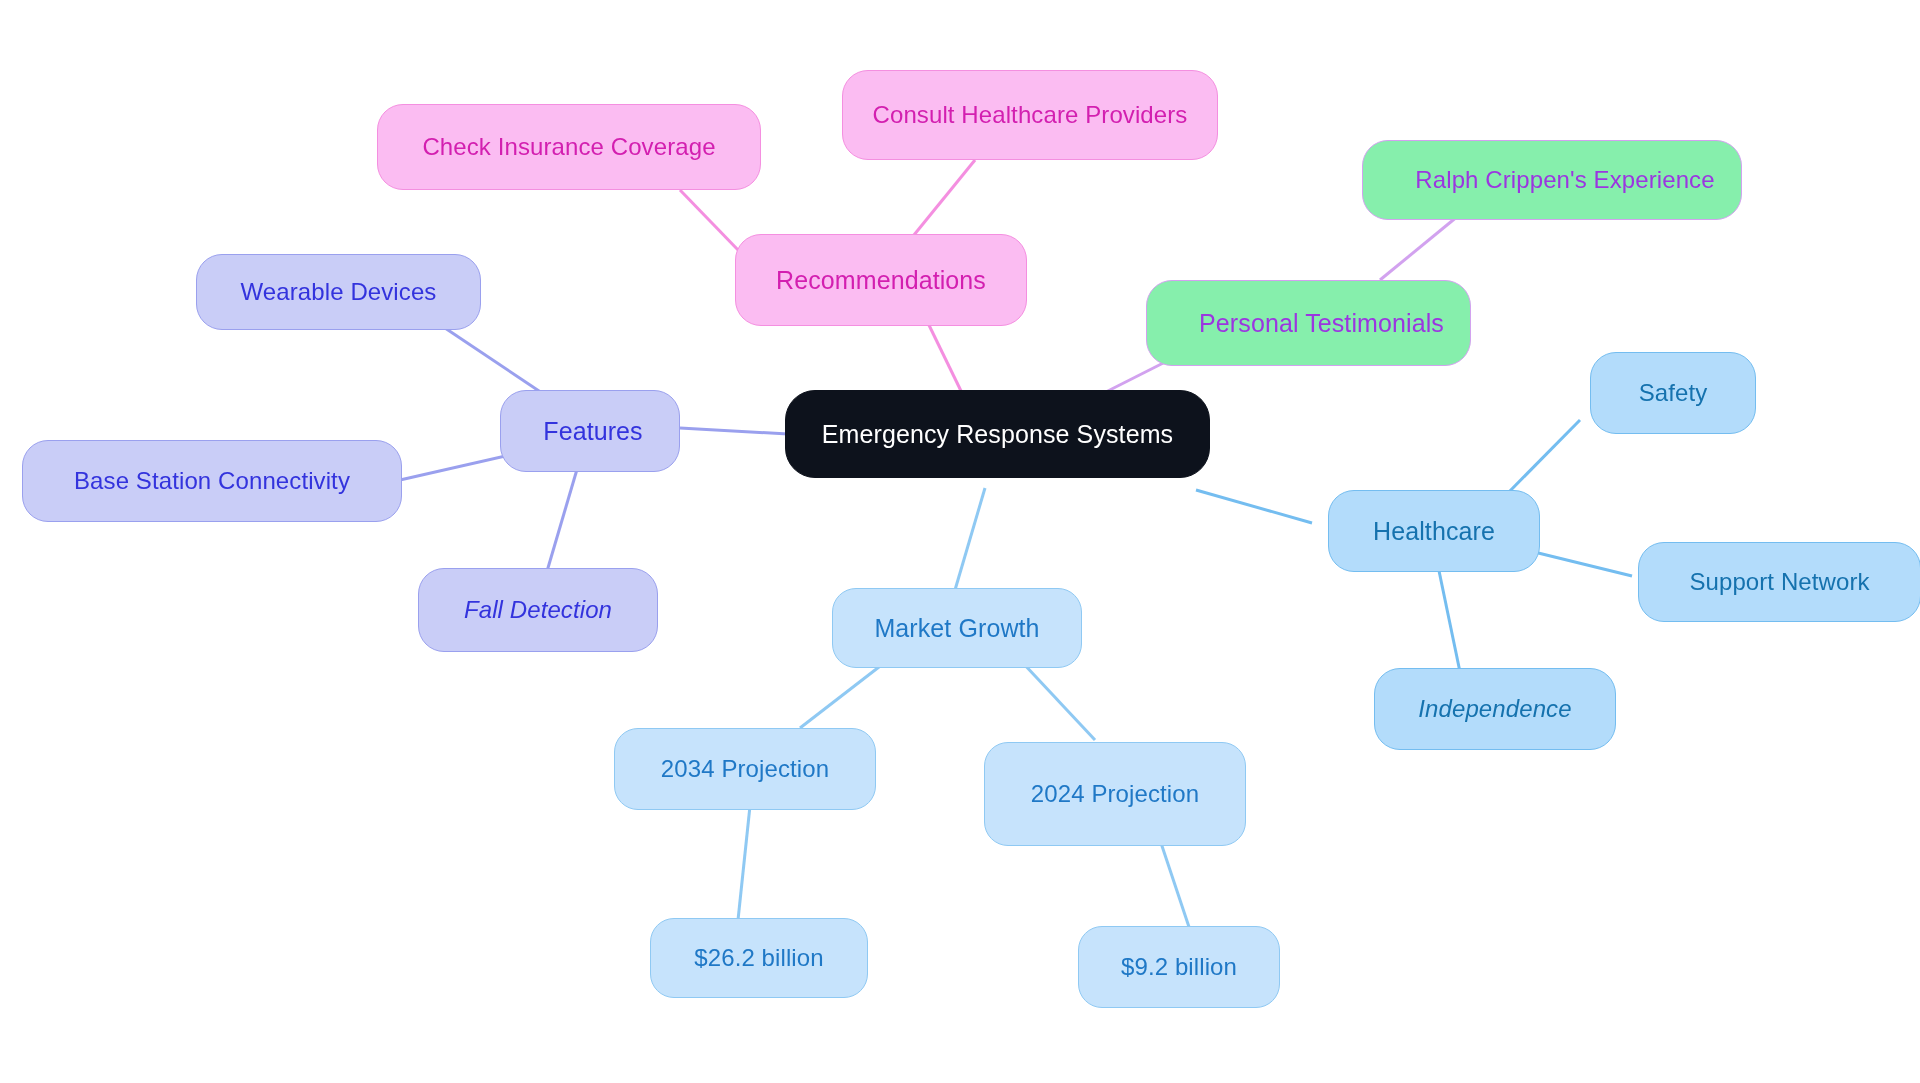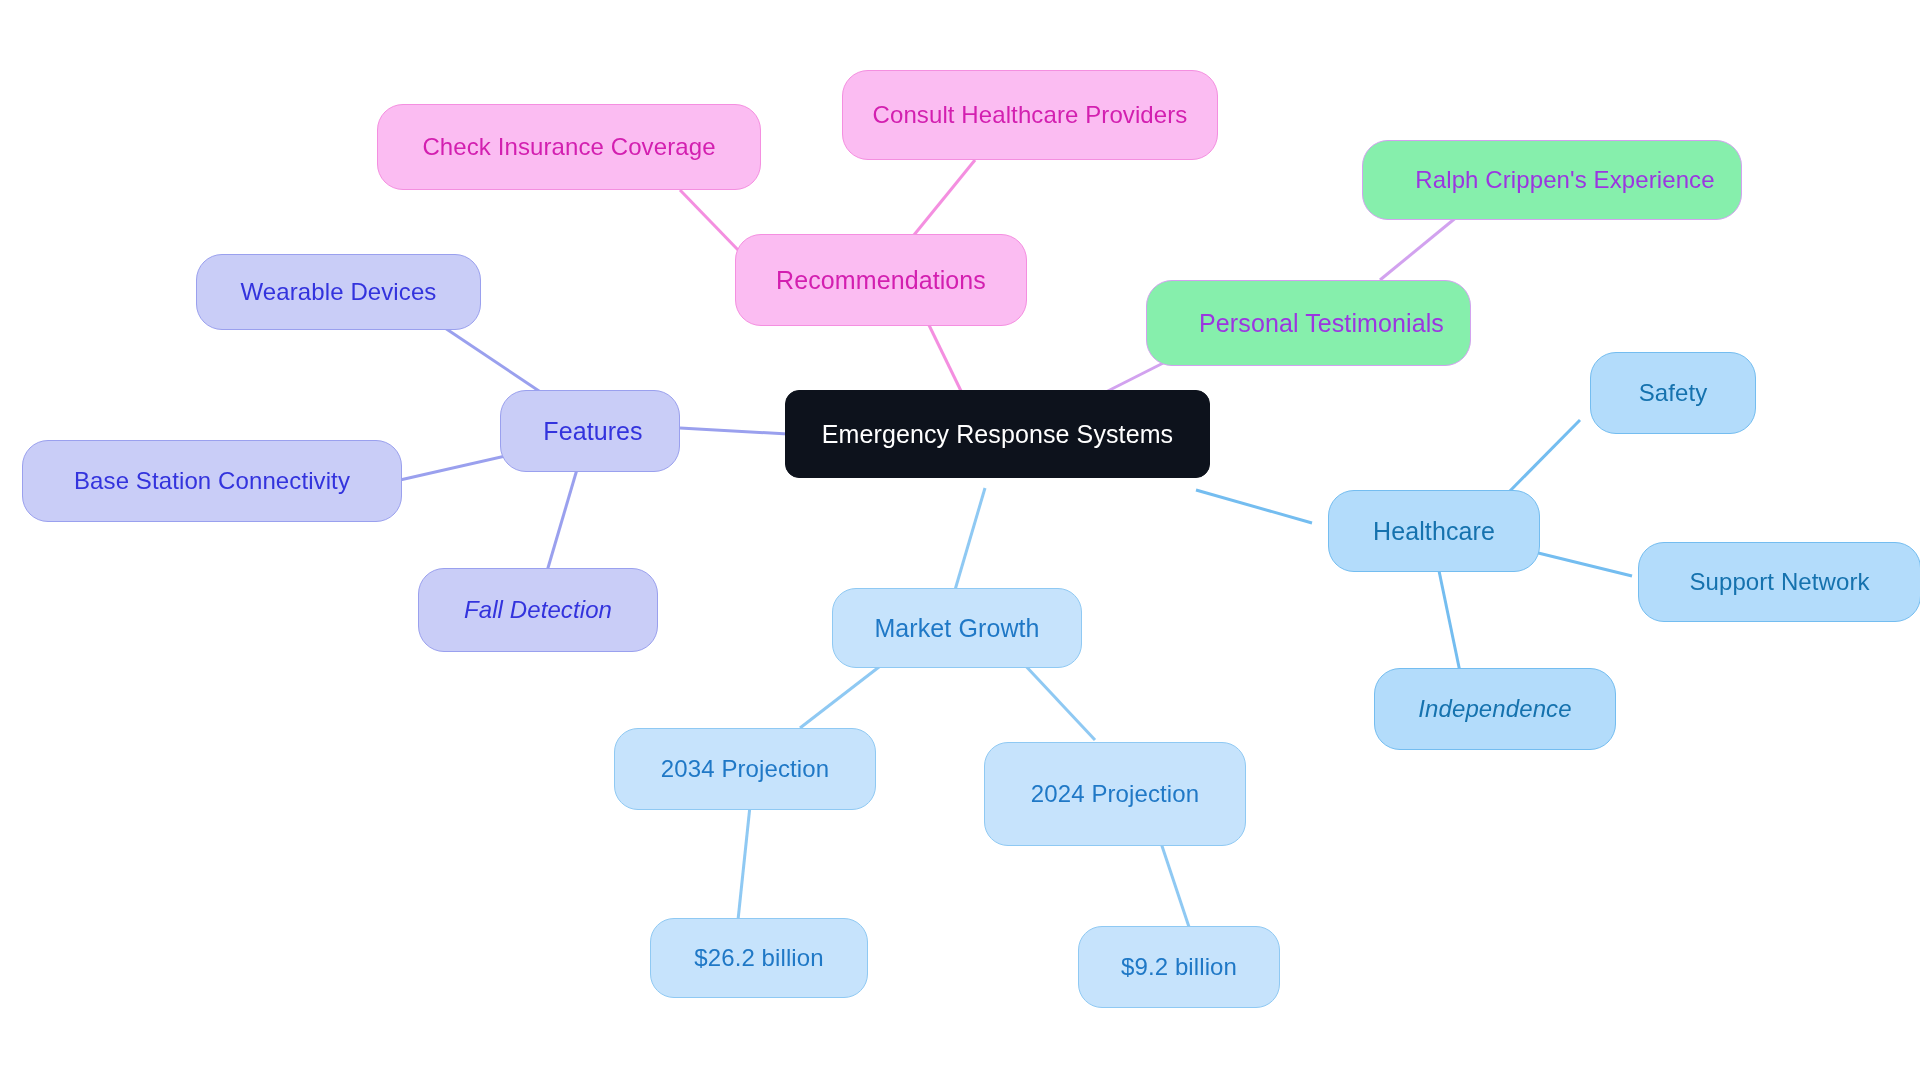--- a/index.html
+++ b/index.html
@@ -34,21 +34,21 @@
     border-radius: 26px;
     border-width: 1.5px;
     border-style: solid;
     padding: 0 18px;
     line-height: 1.15;
     white-space: nowrap;
     letter-spacing: 0.1px;
     user-select: none;
   }
   .mm-node.root {
-    border-radius: 14px;
+    border-radius: 30px;
     border-color: #0d121c;
     background: #0d121c;
     color: #ffffff;
     font-size: 25px;
   }
   .mm-node.branch {
     font-size: 25px;
   }
   .mm-node.leaf {
     font-size: 24px;

